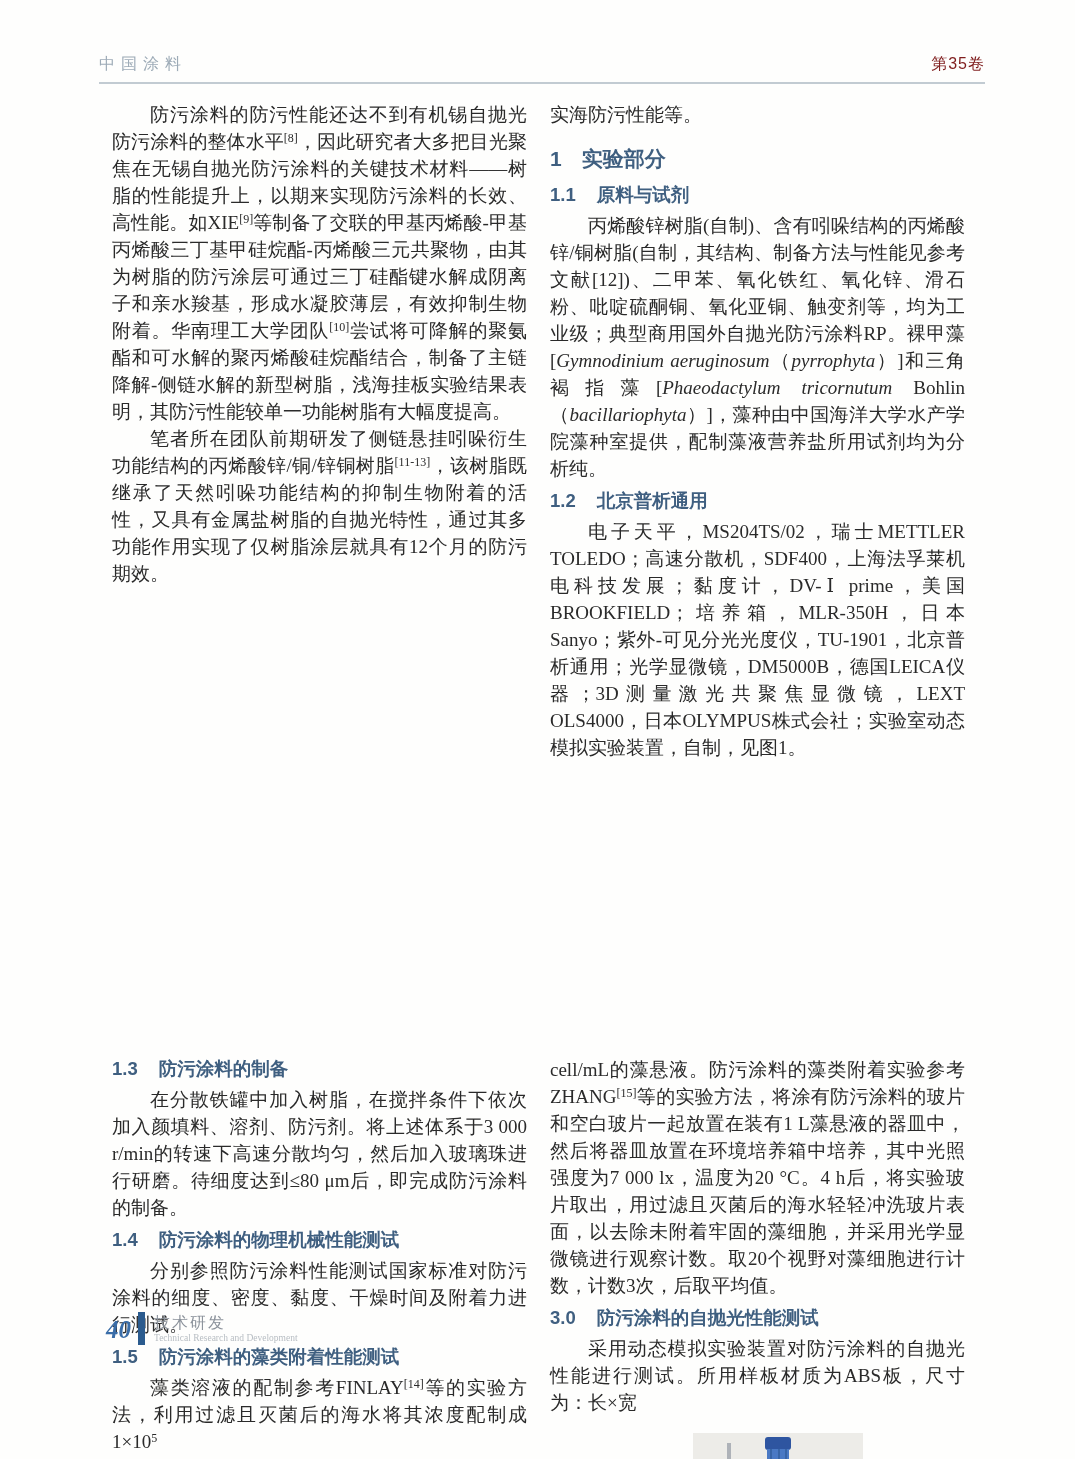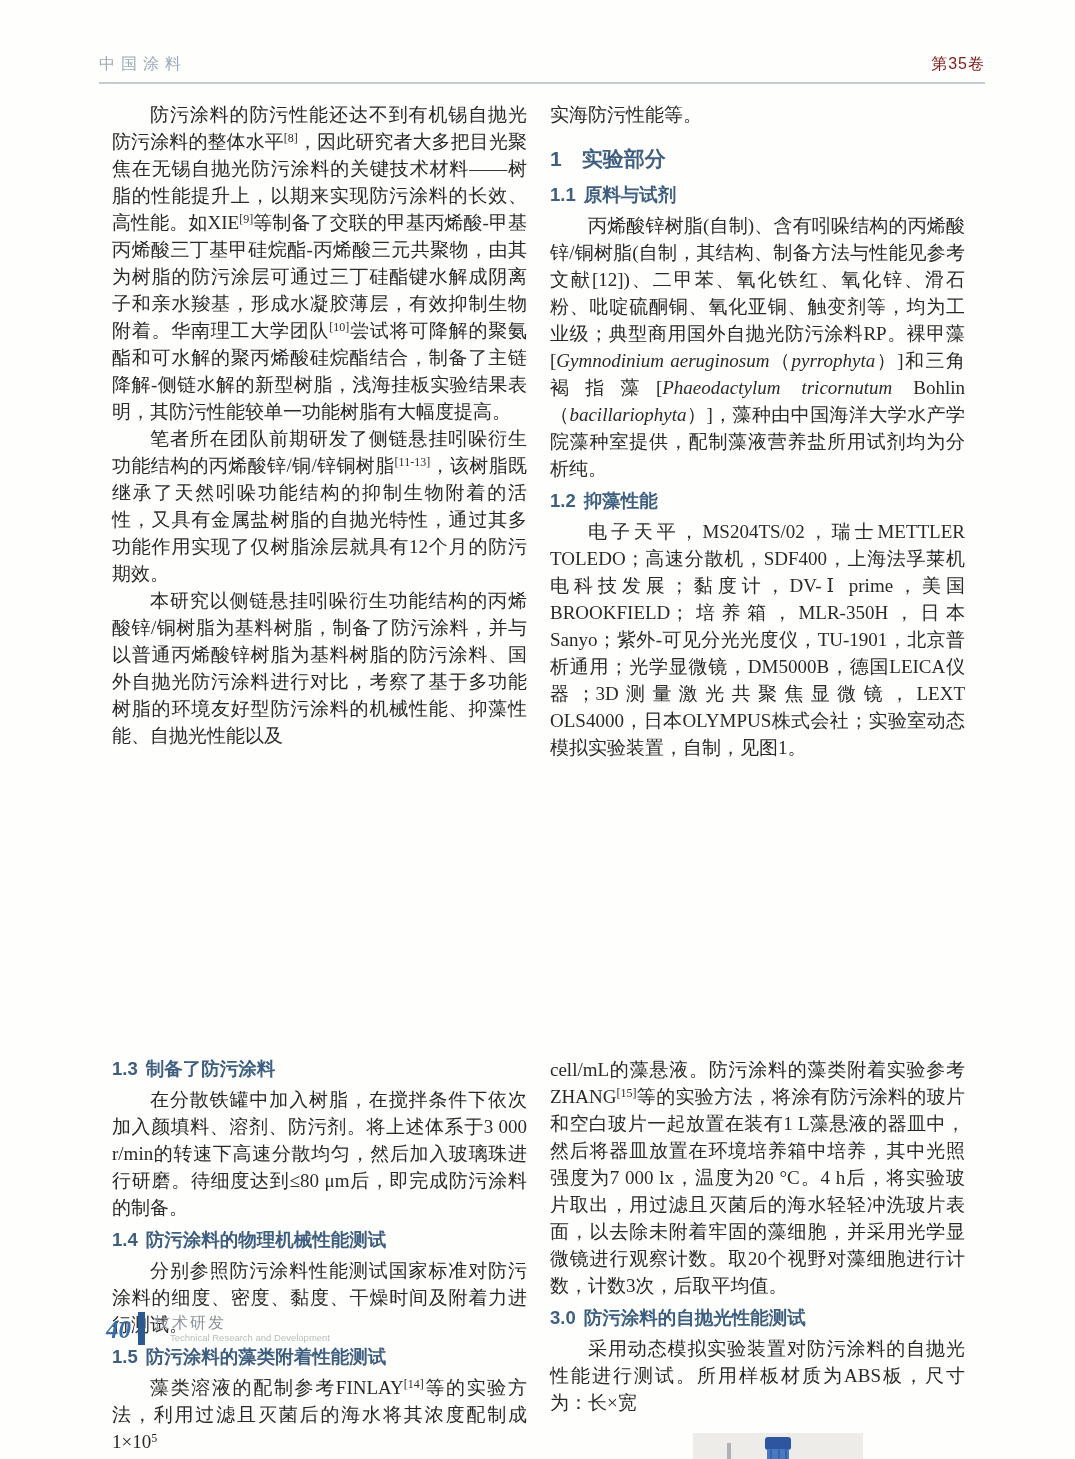--- a/index.html
+++ b/index.html
@@ -18,69 +18,68 @@
   .cols.top{top:101px;}
   .cols.bottom{top:1056px;}
   .col{width:415px;font-size:19px;line-height:27px;text-align:justify;}
   .col p{margin:0;text-indent:2em;}
   .col p.noindent{text-indent:0;}
   sup{font-size:12px;line-height:0;vertical-align:6px;letter-spacing:0;}
   i{font-style:italic;}
 
   .sec-h1{display:flex;gap:20px;margin:18px 0 10px;font-family:"Liberation Sans","DejaVu Sans",sans-serif;
           font-weight:bold;font-size:21px;color:#3f5f80;line-height:26px;text-indent:0;}
-  .sec-h2{display:flex;gap:8px;margin:6px 0 5px;font-family:"Liberation Sans","DejaVu Sans",sans-serif;
+  .sec-h2{display:flex;gap:21px;margin:6px 0 5px;font-family:"Liberation Sans","DejaVu Sans",sans-serif;
           font-weight:bold;font-size:18.5px;color:#3f5f80;line-height:25px;text-indent:0;}
   .cols.bottom .sec-h2:first-child{margin-top:0;}
 
   
   .figure-area{position:absolute;left:0;top:715px;width:1075px;height:345px;}
 
   .panel-svg{position:absolute;}
 
   
   .pg-footer{position:absolute;left:106px;top:1312px;display:flex;align-items:flex-start;}
   .page-num{font-style:italic;font-weight:bold;font-size:25px;color:#3a6da8;line-height:32px;margin-top:2px;}
   .footer-bar{width:7px;height:33px;background:#2b5b8e;margin:0 9px 0 7px;}
   .footer-zh{font-family:"Liberation Sans","DejaVu Sans",sans-serif;font-size:16px;letter-spacing:2px;
              color:#8b929b;line-height:19px;margin-top:1px;}
-  .footer-en{font-family:Liberation Sans, sans-serif;font-size:9.5px;color:#b7bdc3;line-height:12px;margin-left:16px;}
+  .footer-en{font-family:Liberation Serif, serif;font-size:9.5px;color:#b7bdc3;line-height:12px;}
 
   svg text{font-family:"Liberation Serif","DejaVu Serif",serif;}
 </style>
 </head>
 <body>
 
 <div id="page">
 
   <div class="pg-header">
     <span class="journal">中国涂料</span>
     <span class="volume">第35卷</span>
   </div>
 
   <div class="cols top">
     <div class="col">
       <p><span>防污涂料的防污性能还达不到有机锡自抛光防污涂料的整体水平</span><sup>[8]</sup><span>，因此研究者大多把目光聚焦在无锡自抛光防污涂料的关键技术材料——树脂的性能提升上，以期来实现防污涂料的长效、高性能。如XIE</span><sup>[9]</sup><span>等制备了交联的甲基丙烯酸-甲基丙烯酸三丁基甲硅烷酯-丙烯酸三元共聚物，由其为树脂的防污涂层可通过三丁硅酯键水解成阴离子和亲水羧基，形成水凝胶薄层，有效抑制生物附着。华南理工大学团队</span><sup>[10]</sup><span>尝试将可降解的聚氨酯和可水解的聚丙烯酸硅烷酯结合，制备了主链降解-侧链水解的新型树脂，浅海挂板实验结果表明，其防污性能较单一功能树脂有大幅度提高。</span></p>
       <p><span>笔者所在团队前期研发了侧链悬挂吲哚衍生功能结构的丙烯酸锌/铜/锌铜树脂</span><sup>[11-13]</sup><span>，该树脂既继承了天然吲哚功能结构的抑制生物附着的活性，又具有金属盐树脂的自抛光特性，通过其多功能作用实现了仅树脂涂层就具有12个月的防污期效。</span></p>
-      <p><span>本研究以侧链悬挂吲哚衍生功能结构的丙烯酸锌/铜树脂为基料树脂，制备了防污涂料，并与以普通丙烯酸锌树脂为基料树脂的防污涂料、国外自抛光防污涂料进行对比，考察了基于多功能树脂的环境友好型防污涂料的机械性能、抑藻性能、自抛光性能以及</span></p>
     </div>
     <div class="col">
       <p class="noindent">实海防污性能等。</p>
       <div class="sec-h1">
         <span>1</span>
         <span>实验部分</span>
       </div>
       <div class="sec-h2">
         <span>1.1</span>
         <span>原料与试剂</span>
       </div>
       <p><span>丙烯酸锌树脂(自制)、含有吲哚结构的丙烯酸锌/铜树脂(自制，其结构、制备方法与性能见参考文献[12])、二甲苯、氧化铁红、氧化锌、滑石粉、吡啶硫酮铜、氧化亚铜、触变剂等，均为工业级；典型商用国外自抛光防污涂料RP。裸甲藻[</span><i>Gymnodinium aeruginosum</i><span>（</span><i>pyrrophyta</i><span>）]和三角褐指藻[</span><i>Phaeodactylum tricornutum</i><span> Bohlin（</span><i>bacillariophyta</i><span>）]，藻种由中国海洋大学水产学院藻种室提供，配制藻液营养盐所用试剂均为分析纯。</span></p>
       <div class="sec-h2">
         <span>1.2</span>
-        <span>抑藻性能</span>
+        <span>北京普析通用</span>
       </div>
       <p><span>电子天平，MS204TS/02，瑞士METTLER TOLEDO；高速分散机，SDF400，上海法孚莱机电科技发展；黏度计，DV-Ⅰ prime，美国BROOKFIELD；培养箱，MLR-350H，日本Sanyo；紫外-可见分光光度仪，TU-1901，北京普析通用；光学显微镜，DM5000B，德国LEICA仪器；3D测量激光共聚焦显微镜，LEXT OLS4000，日本OLYMPUS株式会社；实验室动态模拟实验装置，自制，见图1。</span></p>
     </div>
   </div>
 
   <div class="figure-area">
 
     <svg class="panel-svg" style="left:420px;top:740px" width="262" height="232" viewBox="0 0 262 232">
 
       <ellipse cx="123" cy="167" rx="88" ry="27" fill="#dadada" stroke="#9a9a9a" stroke-width="1.2"></ellipse>
@@ -174,21 +173,21 @@
       <rect x="82" y="96" width="10" height="10" fill="#8a8a88"></rect>
       <rect x="52" y="226" width="16" height="11" fill="#aa2f26" transform="rotate(-4 60 231)"></rect>
     </svg>
 
   </div>
 
   <div class="cols bottom">
     <div class="col">
       <div class="sec-h2">
         <span>1.3</span>
-        <span>制备了防污涂料</span>
+        <span>防污涂料的制备</span>
       </div>
       <p><span>在分散铁罐中加入树脂，在搅拌条件下依次加入颜填料、溶剂、防污剂。将上述体系于3 000 r/min的转速下高速分散均匀，然后加入玻璃珠进行研磨。待细度达到≤80 μm后，即完成防污涂料的制备。</span></p>
       <div class="sec-h2">
         <span>1.4</span>
         <span>防污涂料的物理机械性能测试</span>
       </div>
       <p><span>分别参照防污涂料性能测试国家标准对防污涂料的细度、密度、黏度、干燥时间及附着力进行测试。</span></p>
       <div class="sec-h2">
         <span>1.5</span>
         <span>防污涂料的藻类附着性能测试</span>

